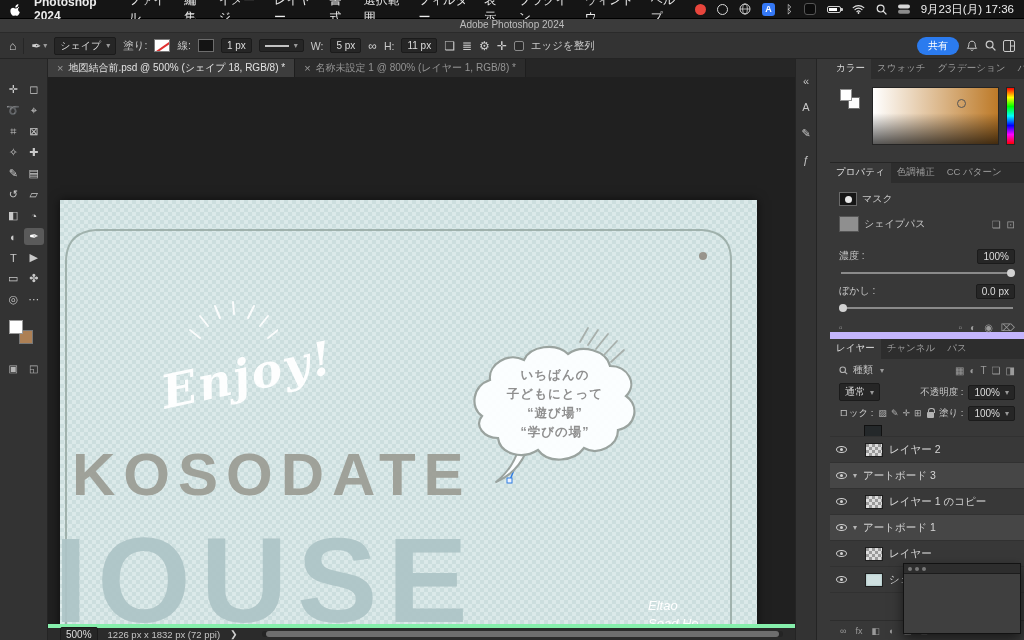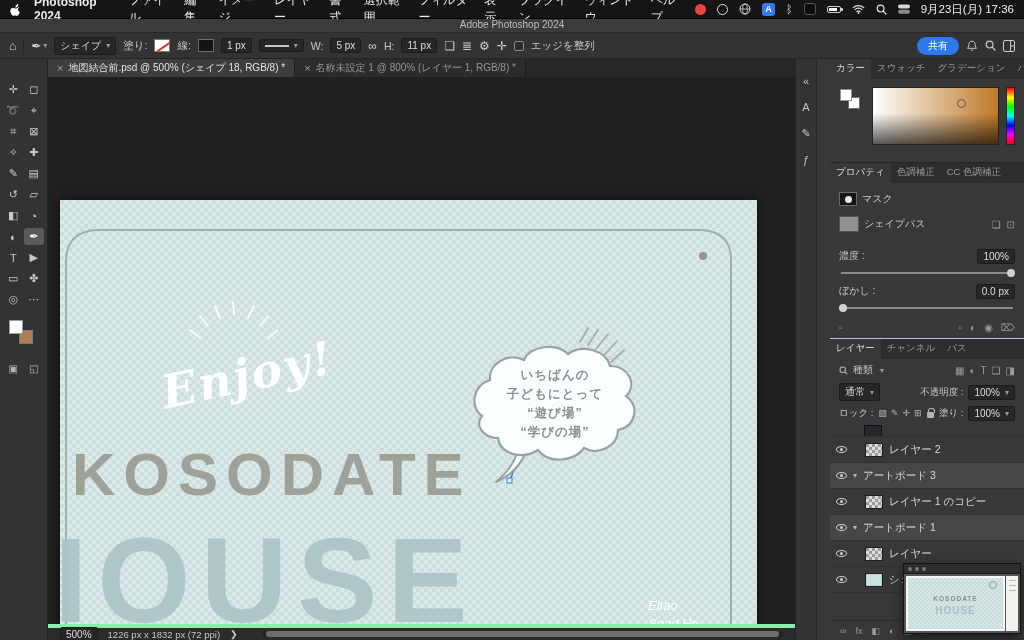--- a/index.html
+++ b/index.html
@@ -107,21 +107,21 @@
   .cswatches{position:relative;width:26px;height:40px}
   .cswA{position:absolute;left:1px;top:2px;width:12px;height:12px;background:#fff;border:1px solid #909090;z-index:2}
   .cswB{position:absolute;left:9px;top:10px;width:12px;height:12px;background:#fdfdfd;border:1px solid #707070}
   .colorfield{position:relative;flex:1;height:58px;border:1px solid #242424;
     background:lin;background:
       linear-gradient(to top, rgba(0,0,0,.65), rgba(0,0,0,0) 55%),
       linear-gradient(to right,#ffffff,#bd7a28)}
   .ring{position:absolute;right:26%;top:20%;width:9px;height:9px;border:1.5px solid #555;border-radius:50%}
   .huestrip{width:9px;height:58px;border:1px solid #242424;
     background:linear-gradient(#f00,#ff0 17%,#0f0 33%,#0ff 50%,#00f 67%,#f0f 83%,#f00)}
-  .panel-props{top:104px;height:176px;border-bottom:1px solid #c4b5fd}
+  .panel-props{top:104px;height:176px;border-bottom:7px solid #c4b5fd}
   .maskico{width:18px;height:14px;background:#161616;border:1px solid #6a6a6a;position:relative;flex:none}
   .maskico::after{content:"";position:absolute;left:5px;top:3px;width:7px;height:7px;border-radius:50%;background:#e8e8e8}
   .spthumb{width:20px;height:16px;background:#8f8f8f;border:1px solid #555;flex:none}
   .slider{height:2px;background:#8a8a8a;margin:5px 11px 0;position:relative}
   .knob{position:absolute;top:-3px;width:8px;height:8px;border-radius:50%;background:#d2d2d2}
   .dimicon{font-size:10px;color:#9b9b9b}
   .panel-layers{top:280px;bottom:0}
   .lfilter{height:22px}
   .lblend{height:22px}
   .llock{height:20px}
@@ -488,21 +488,21 @@
         </div>
         <div class="huestrip"></div>
       </div>
     </div>
 
     <div class="panel panel-props">
       <div class="ptabs">
 
       <span class="ptab active">プロパティ</span>
           <span class="ptab">色調補正</span>
-          <span class="ptab">CC 色調補正</span>
+          <span class="ptab">CC パターン</span>
         </div>
       <div class="prow" style="height:24px;margin-top:4px">
         <span class="maskico"></span>
         <span>マスク</span>
       </div>
       <div class="prow" style="height:26px">
         <span class="spthumb"></span>
         <span>シェイプパス</span>
         <span class="mlauto" style="display:flex;gap:6px">
 
@@ -652,28 +652,15 @@
         </div>
     </div>
   </div>
 
   <div class="preview">
     <div class="ptitle">
       <span class="pdot"></span>
       <span class="pdot"></span>
       <span class="pdot"></span>
     </div>
-    <div class="pbody">
-      <div class="part">
-        <div class="partwash"></div>
-        <span class="pring"></span>
-        <div class="pkoso">KOSODATE</div>
-        <div class="phouse">HOUSE</div>
-      </div>
-      <div class="pwhite">
-          <i></i>
-          <i></i>
-          <i></i>
-        </div>
-    </div>
   </div>
 
 </div>
 
 </body></html>

